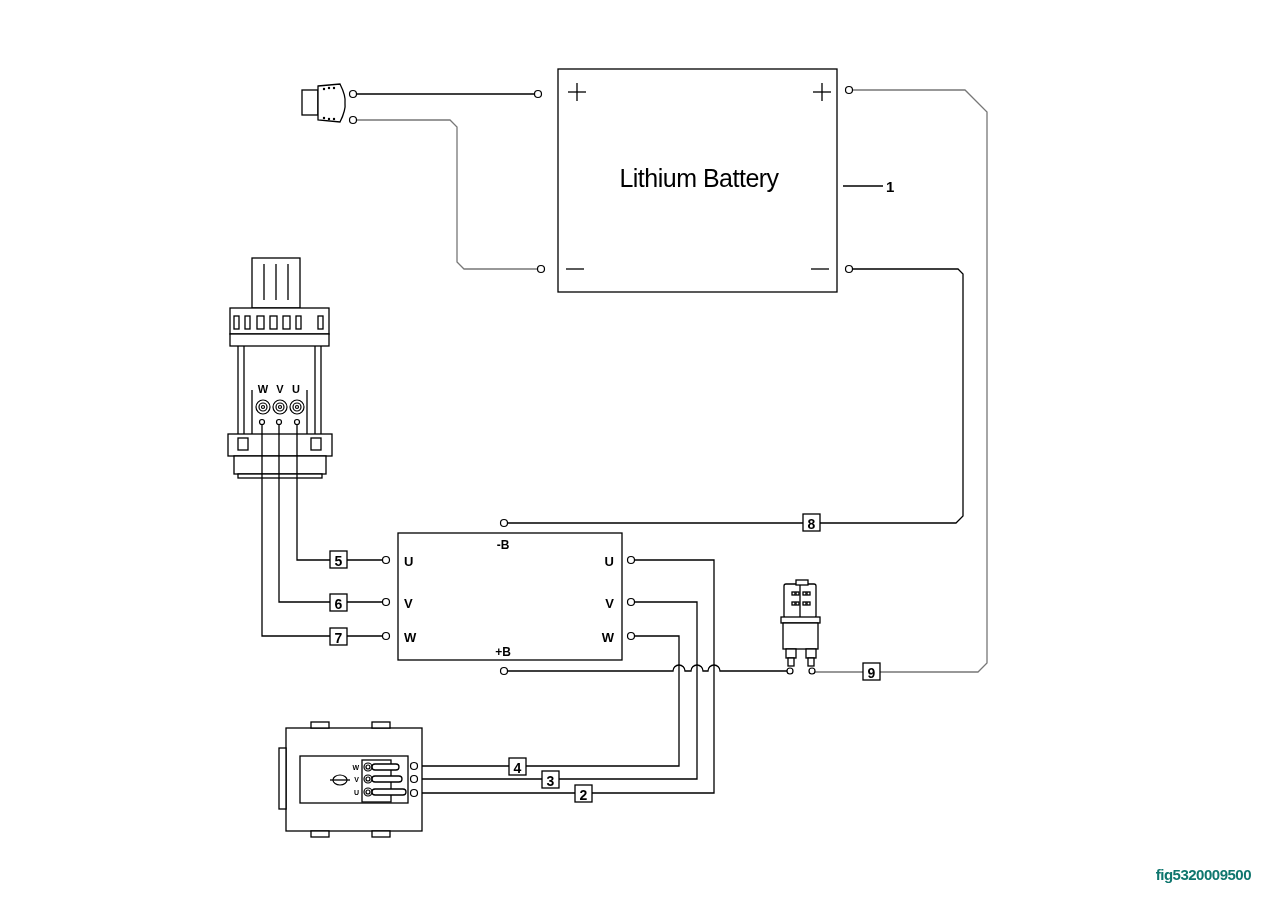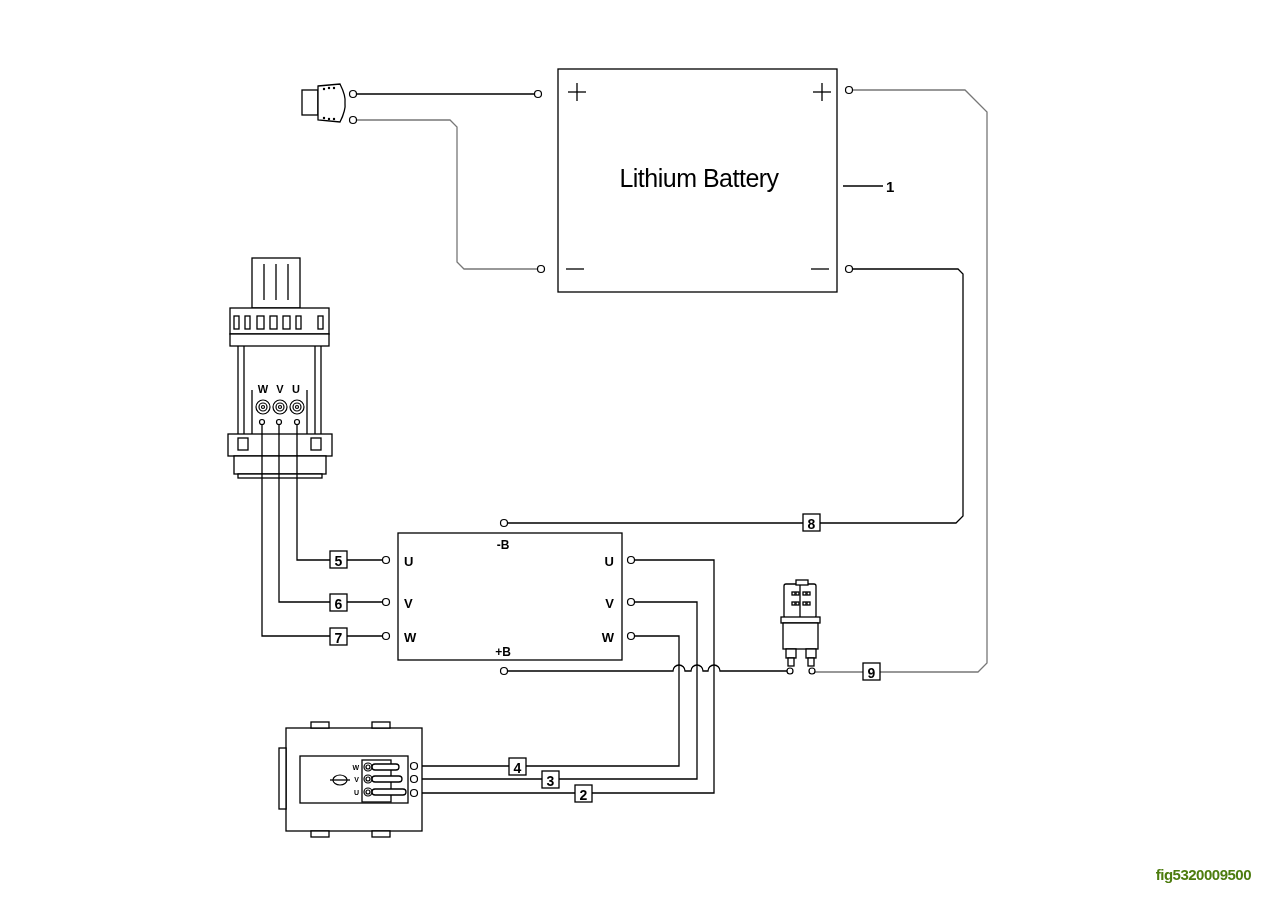--- a/index.html
+++ b/index.html
@@ -4,21 +4,21 @@
 <style>
   html, body { margin: 0; padding: 0; background: #ffffff; }
   body { width: 1275px; height: 898px; position: relative; overflow: hidden; font-family: "Liberation Sans", sans-serif; }
   svg { position: absolute; left: 0; top: 0; }
   .w { stroke: #000; stroke-width: 1.3; fill: none; }
   .wg { stroke: #777; stroke-width: 1.3; fill: none; }
   .t { stroke: #000; stroke-width: 1.2; fill: #fff; }
   .box { stroke: #000; stroke-width: 1.3; fill: #fff; }
   .lbl { font-family: "Liberation Sans", sans-serif; font-weight: bold; fill: #000; }
   .title { font-family: "Liberation Sans", sans-serif; font-size: 25px; fill: #000; letter-spacing: -0.5px; }
-  .fig { position: absolute; right: 24px; top: 866px; font-family: "Liberation Sans", sans-serif; font-weight: bold; font-size: 15px; color: #4d7c0f; letter-spacing: -0.5px; }
+  .fig { position: absolute; right: 24px; top: 866px; font-family: "Liberation Sans", sans-serif; font-weight: bold; font-size: 15px; color: #0f766e; letter-spacing: -0.5px; }
 </style>
 </head>
 <body>
 
 <svg width="1275" height="898" viewBox="0 0 1275 898">
 
   <g>
     <rect class="box" x="558" y="69" width="279" height="223"></rect>
     <line class="w" x1="568" y1="92" x2="586" y2="92"></line>
     <line class="w" x1="577" y1="83" x2="577" y2="101"></line>

